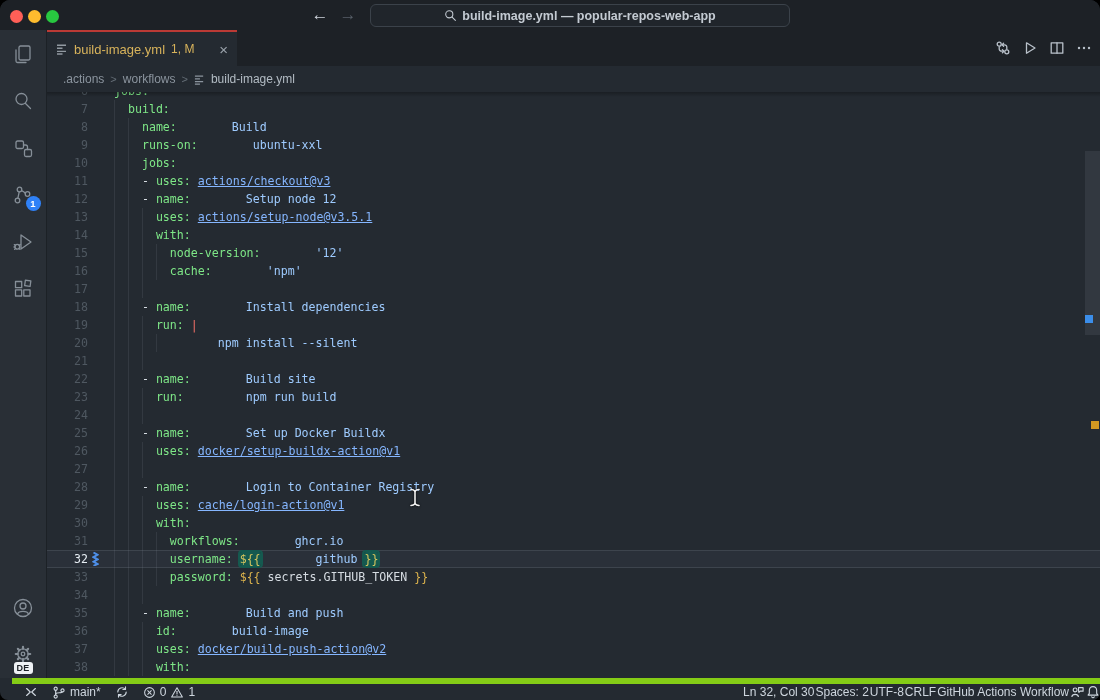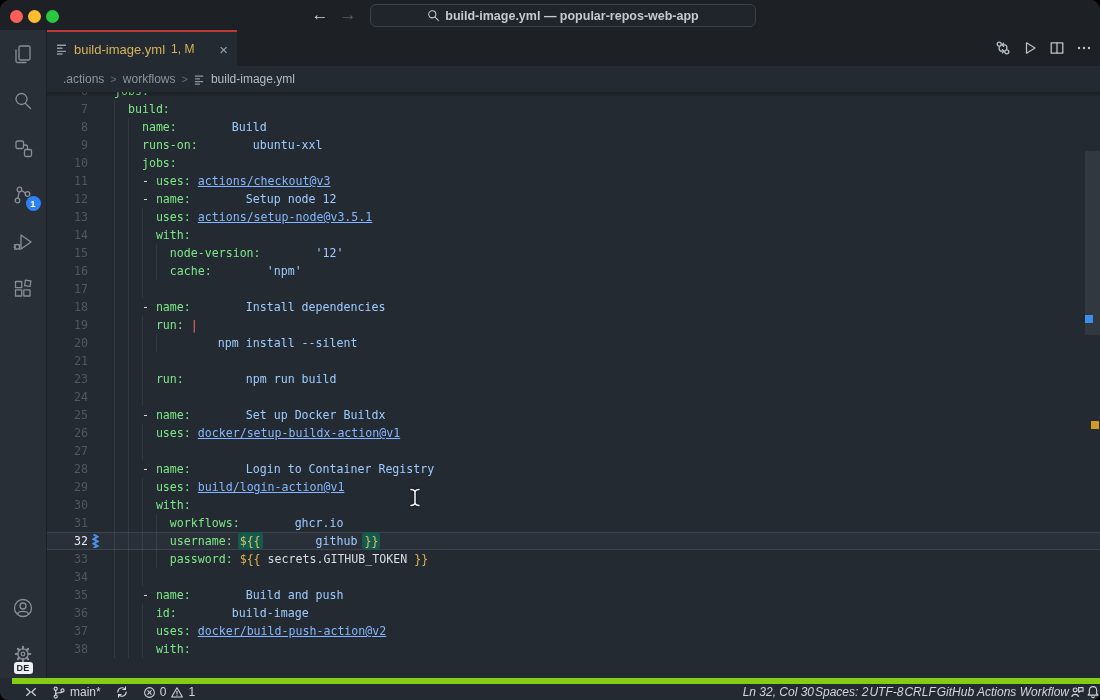--- a/index.html
+++ b/index.html
@@ -12,21 +12,21 @@
   
   .titlebar{position:absolute;left:0;top:0;width:1100px;height:30px;background:#1d2126;}
   .traffic{position:absolute;top:10px;width:13px;height:13px;border-radius:50%;}
   .tl-close{left:10px;background:#ff5f57;}
   .tl-min{left:28px;background:#febc2e;}
   .tl-zoom{left:46px;background:#28c840;}
   .nav-arrow{position:absolute;top:3px;font-size:17px;line-height:24px;width:24px;text-align:center;}
   .nav-back{left:308px;color:#cdd3da;}
   .nav-fwd{left:336px;color:#575f68;}
   .cmdcenter{
-    position:absolute;left:370px;top:4px;width:386px;height:23px;
+    position:absolute;left:370px;top:4px;width:420px;height:23px;
     background:#20252b;border:1px solid #3b424a;border-radius:6px;
     display:flex;align-items:center;justify-content:center;gap:5px;
     font-size:12.5px;color:#c3cad2;font-weight:bold;
   }
   
   .tabstrip{position:absolute;left:47px;top:30px;width:1053px;height:36px;background:#1d2126;}
   .tab{
     position:absolute;left:0;top:0;width:190px;height:36px;background:#242a31;
     border-top:2px solid #bb3a35;display:flex;align-items:center;padding:0 9px;gap:6px;
   }
@@ -81,21 +81,21 @@
   
   .mouse{position:absolute;left:408px;top:488px;width:14px;height:19px;z-index:9;filter:drop-shadow(0 0 1px rgba(0,0,0,.9));}
   
   .statusbar{
     position:absolute;left:12px;top:678px;width:1100px;height:22px;background:#242a31;
     border-top:6px solid #84cc16;display:flex;align-items:center;
     font-size:12px;color:#ced6de;padding:0 12px;gap:14px;
   }
   .sb-item{display:flex;align-items:center;gap:4px;white-space:nowrap;}
   .sb-item svg{display:block;}
-  .sb-right{margin-left:auto;display:flex;align-items:flex-end;gap:1px;font-style:italic;}
+  .sb-right{margin-left:auto;display:flex;align-items:flex-end;gap:1px;}
   .ico{fill:none;stroke:currentColor;stroke-width:1.3;stroke-linecap:round;stroke-linejoin:round;}
   .ico-f{stroke:none;fill:currentColor;}
 </style>
 </head>
 <body>
 
 <div class="window">
 
   <div class="titlebar">
     <span class="traffic tl-close"></span>
@@ -243,27 +243,28 @@
         <div class="crow"><span class="ln">12</span><span class="code"><i class="guide" style="left: 0ch;"></i><i class="guide" style="left: 2ch;"></i><span class="t-p">    </span><span class="t-w">- </span><span class="t-k">name:</span><span class="t-p"> </span><span class="t-s">Setup node 12</span></span></div>
         <div class="crow"><span class="ln">13</span><span class="code"><i class="guide" style="left: 0ch;"></i><i class="guide" style="left: 2ch;"></i><i class="guide" style="left: 4ch;"></i><span class="t-p">      </span><span class="t-k">uses:</span><span class="t-p"> </span><span class="t-l">actions/setup-node@v3.5.1</span></span></div>
         <div class="crow"><span class="ln">14</span><span class="code"><i class="guide" style="left: 0ch;"></i><i class="guide" style="left: 2ch;"></i><i class="guide" style="left: 4ch;"></i><span class="t-p">      </span><span class="t-k">with:</span></span></div>
         <div class="crow"><span class="ln">15</span><span class="code"><i class="guide" style="left: 0ch;"></i><i class="guide" style="left: 2ch;"></i><i class="guide" style="left: 4ch;"></i><i class="guide" style="left: 6ch;"></i><span class="t-p">        </span><span class="t-k">node-version:</span><span class="t-p"> </span><span class="t-s">'12'</span></span></div>
         <div class="crow"><span class="ln">16</span><span class="code"><i class="guide" style="left: 0ch;"></i><i class="guide" style="left: 2ch;"></i><i class="guide" style="left: 4ch;"></i><i class="guide" style="left: 6ch;"></i><span class="t-p">        </span><span class="t-k">cache:</span><span class="t-p"> </span><span class="t-s">'npm'</span></span></div>
         <div class="crow"><span class="ln">17</span><span class="code"><i class="guide" style="left: 0ch;"></i><i class="guide" style="left: 2ch;"></i><i class="guide" style="left: 4ch;"></i></span></div>
         <div class="crow"><span class="ln">18</span><span class="code"><i class="guide" style="left: 0ch;"></i><i class="guide" style="left: 2ch;"></i><span class="t-p">    </span><span class="t-w">- </span><span class="t-k">name:</span><span class="t-p"> </span><span class="t-s">Install dependencies</span></span></div>
         <div class="crow"><span class="ln">19</span><span class="code"><i class="guide" style="left: 0ch;"></i><i class="guide" style="left: 2ch;"></i><i class="guide" style="left: 4ch;"></i><span class="t-p">      </span><span class="t-k">run:</span><span class="t-p"> </span><span class="t-pp">|</span></span></div>
         <div class="crow"><span class="ln">20</span><span class="code"><i class="guide" style="left: 0ch;"></i><i class="guide" style="left: 2ch;"></i><i class="guide" style="left: 4ch;"></i><i class="guide" style="left: 6ch;"></i><span class="t-p">        </span><span class="t-s">npm install --silent</span></span></div>
         <div class="crow"><span class="ln">21</span><span class="code"><i class="guide" style="left: 0ch;"></i><i class="guide" style="left: 2ch;"></i><i class="guide" style="left: 4ch;"></i></span></div>
+        <div class="crow"><span class="ln">22</span><span class="code"><i class="guide" style="left: 0ch;"></i><i class="guide" style="left: 2ch;"></i><span class="t-p">    </span><span class="t-w">- </span><span class="t-k">name:</span><span class="t-p"> </span><span class="t-s">Build site</span></span></div>
         <div class="crow"><span class="ln">23</span><span class="code"><i class="guide" style="left: 0ch;"></i><i class="guide" style="left: 2ch;"></i><i class="guide" style="left: 4ch;"></i><span class="t-p">      </span><span class="t-k">run:</span><span class="t-p">  </span><span class="t-s">npm run build</span></span></div>
         <div class="crow"><span class="ln">24</span><span class="code"><i class="guide" style="left: 0ch;"></i><i class="guide" style="left: 2ch;"></i><i class="guide" style="left: 4ch;"></i></span></div>
         <div class="crow"><span class="ln">25</span><span class="code"><i class="guide" style="left: 0ch;"></i><i class="guide" style="left: 2ch;"></i><span class="t-p">    </span><span class="t-w">- </span><span class="t-k">name:</span><span class="t-p"> </span><span class="t-s">Set up Docker Buildx</span></span></div>
         <div class="crow"><span class="ln">26</span><span class="code"><i class="guide" style="left: 0ch;"></i><i class="guide" style="left: 2ch;"></i><i class="guide" style="left: 4ch;"></i><span class="t-p">      </span><span class="t-k">uses:</span><span class="t-p"> </span><span class="t-l">docker/setup-buildx-action@v1</span></span></div>
         <div class="crow"><span class="ln">27</span><span class="code"><i class="guide" style="left: 0ch;"></i><i class="guide" style="left: 2ch;"></i><i class="guide" style="left: 4ch;"></i></span></div>
         <div class="crow"><span class="ln">28</span><span class="code"><i class="guide" style="left: 0ch;"></i><i class="guide" style="left: 2ch;"></i><span class="t-p">    </span><span class="t-w">- </span><span class="t-k">name:</span><span class="t-p"> </span><span class="t-s">Login to Container Registry</span></span></div>
-        <div class="crow"><span class="ln">29</span><span class="code"><i class="guide" style="left: 0ch;"></i><i class="guide" style="left: 2ch;"></i><i class="guide" style="left: 4ch;"></i><span class="t-p">      </span><span class="t-k">uses:</span><span class="t-p"> </span><span class="t-l">build/login-action@v1</span></span></div>
+        <div class="crow"><span class="ln">29</span><span class="code"><i class="guide" style="left: 0ch;"></i><i class="guide" style="left: 2ch;"></i><i class="guide" style="left: 4ch;"></i><span class="t-p">      </span><span class="t-k">uses:</span><span class="t-p"> </span><span class="t-l">cache/login-action@v1</span></span></div>
         <div class="crow"><span class="ln">30</span><span class="code"><i class="guide" style="left: 0ch;"></i><i class="guide" style="left: 2ch;"></i><i class="guide" style="left: 4ch;"></i><span class="t-p">      </span><span class="t-k">with:</span></span></div>
         <div class="crow"><span class="ln">31</span><span class="code"><i class="guide" style="left: 0ch;"></i><i class="guide" style="left: 2ch;"></i><i class="guide" style="left: 4ch;"></i><i class="guide" style="left: 6ch;"></i><span class="t-p">        </span><span class="t-k">workflows:</span><span class="t-p"> </span><span class="t-s">ghcr.io</span></span></div>
         <div class="crow active"><span class="ln">32</span><span class="zig"><svg width="7" height="14" viewBox="0 0 7 14" fill="none" stroke="#4e8fe8" stroke-width="2">
               <path d="M1.5,0.5 L5.5,2.8 L1.5,5.1 L5.5,7.4 L1.5,9.7 L5.5,12 L1.5,13.8"></path>
             </svg></span><span class="code"><i class="guide" style="left: 0ch;"></i><i class="guide" style="left: 2ch;"></i><i class="guide" style="left: 4ch;"></i><i class="guide" style="left: 6ch;"></i><span class="t-p">        </span><span class="t-k">username:</span><span class="t-p"> </span><span class="t-eb">${{</span><span class="t-p"> </span><span class="t-s">github</span><span class="t-p"> </span><span class="t-eb">}}</span></span></div>
         <div class="crow"><span class="ln">33</span><span class="code"><i class="guide" style="left: 0ch;"></i><i class="guide" style="left: 2ch;"></i><i class="guide" style="left: 4ch;"></i><i class="guide" style="left: 6ch;"></i><span class="t-p">        </span><span class="t-k">password:</span><span class="t-p"> </span><span class="t-e">${{</span><span class="t-p"> </span><span class="t-w">secrets.GITHUB_TOKEN</span><span class="t-p"> </span><span class="t-e">}}</span></span></div>
         <div class="crow"><span class="ln">34</span><span class="code"><i class="guide" style="left: 0ch;"></i><i class="guide" style="left: 2ch;"></i><i class="guide" style="left: 4ch;"></i></span></div>
         <div class="crow"><span class="ln">35</span><span class="code"><i class="guide" style="left: 0ch;"></i><i class="guide" style="left: 2ch;"></i><span class="t-p">    </span><span class="t-w">- </span><span class="t-k">name:</span><span class="t-p"> </span><span class="t-s">Build and push</span></span></div>
         <div class="crow"><span class="ln">36</span><span class="code"><i class="guide" style="left: 0ch;"></i><i class="guide" style="left: 2ch;"></i><i class="guide" style="left: 4ch;"></i><span class="t-p">      </span><span class="t-k">id:</span><span class="t-p"> </span><span class="t-s">build-image</span></span></div>
         <div class="crow"><span class="ln">37</span><span class="code"><i class="guide" style="left: 0ch;"></i><i class="guide" style="left: 2ch;"></i><i class="guide" style="left: 4ch;"></i><span class="t-p">      </span><span class="t-k">uses:</span><span class="t-p"> </span><span class="t-l">docker/build-push-action@v2</span></span></div>

